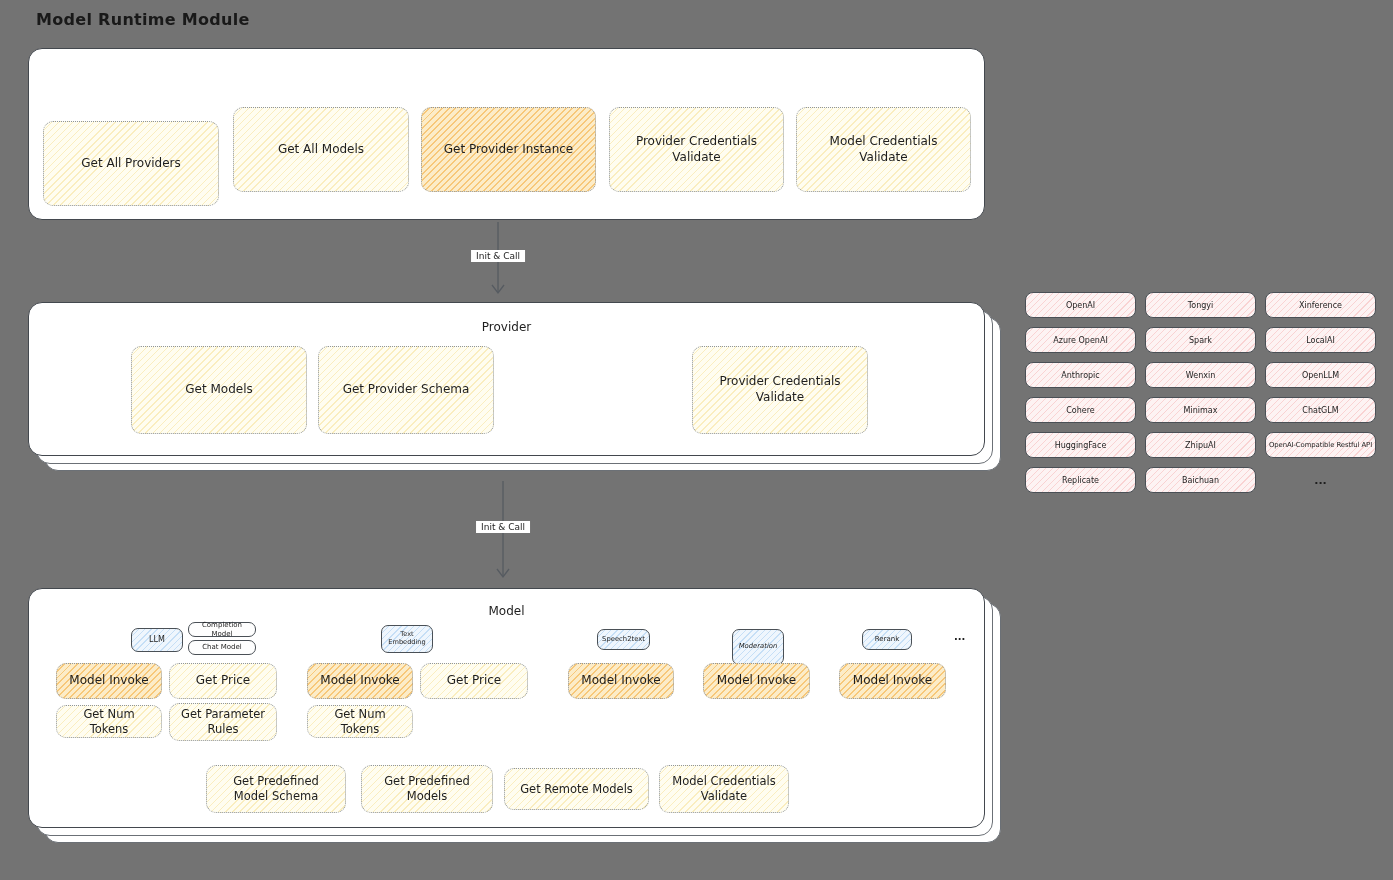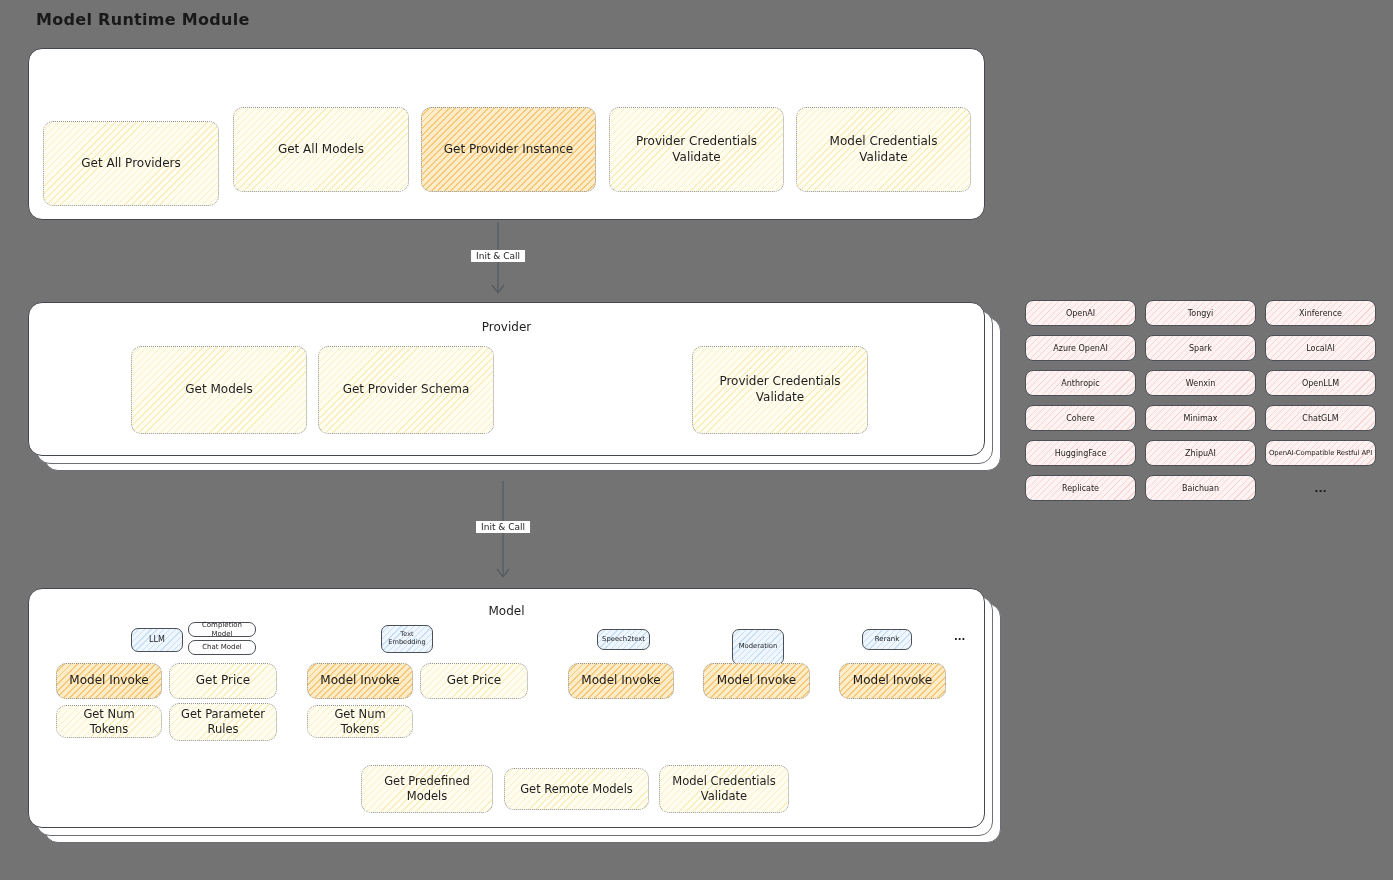--- a/index.html
+++ b/index.html
@@ -20,21 +20,21 @@
   .chip.small{font-size:6.9px;white-space:nowrap;letter-spacing:-.1px;}
   .chip.plain{border:none;background:none;font-size:11px;font-weight:bold;}
   .tab{position:absolute;border:1.3px solid #4a5056;border-radius:7px;box-sizing:border-box;
        background:repeating-linear-gradient(135deg,rgba(130,185,235,.38) 0 1px,rgba(238,246,253,0) 1px 4.4px) #eff6fd;
        display:flex;align-items:center;justify-content:center;font-size:7.5px;text-align:center;line-height:1.15;padding:1px 2px;}
   .tab.white{background:#fefefe;}
   .tabs-ellipsis{position:absolute;font-size:10px;font-weight:bold;}
   .arrow{position:absolute;}
   .arrow svg{display:block;}
   .arrow-label{position:absolute;transform:translateX(-50%);background:#fff;padding:1px 5px;font-size:9px;white-space:nowrap;}
-  .providers-grid{position:absolute;left:1025px;top:300px;display:grid;
+  .providers-grid{position:absolute;left:1025px;top:292px;display:grid;
                   grid-template-columns:repeat(3,111px);grid-auto-rows:26px;column-gap:8px;row-gap:3px;gap:9px;}
 </style>
 </head>
 <body>
 
 <div class="canvas">
 
   <div class="page-title">Model Runtime Module</div>
 
   <div class="container" style="left:28px;top:48px;width:957px;height:172px;">
@@ -94,34 +94,35 @@
   <div class="stack" style="left:44px;top:603px;width:957px;height:240px;"></div>
   <div class="stack" style="left:36px;top:596px;width:957px;height:240px;"></div>
   <div class="container" style="left:28px;top:588px;width:957px;height:240px;">
     <div class="container-title" style="top:15px;font-size:12px;">Model</div>
 
     <div class="tab" style="left:102px;top:39px;width:52px;height:24px;font-size:8px;">LLM</div>
     <div class="tab white" style="left:159px;top:33px;width:68px;height:15px;font-size:7px;">Completion Model</div>
     <div class="tab white" style="left:159px;top:51px;width:68px;height:15px;font-size:7px;">Chat Model</div>
     <div class="tab" style="left:352px;top:36px;width:52px;height:28px;font-size:6.6px;">Text Embedding</div>
     <div class="tab" style="left:568px;top:40px;width:53px;height:21px;font-size:6.8px;">Speech2text</div>
-    <div class="tab" style="left:703px;top:40px;width:52px;height:36px;font-size:6.8px;">Moderation</div>
+    <div class="tab" style="left:703px;top:40px;width:52px;height:36px;font-size:6.8px;font-style:italic;">Moderation</div>
     <div class="tab" style="left:833px;top:40px;width:50px;height:21px;font-size:7px;">Rerank</div>
     <div class="tabs-ellipsis" style="left:925px;top:42px;">...</div>
 
     <div class="fn hl" style="left:27px;top:74px;width:106px;height:36px;">Model Invoke</div>
     <div class="fn" style="left:140px;top:74px;width:108px;height:36px;">Get Price</div>
     <div class="fn hl" style="left:278px;top:74px;width:106px;height:36px;">Model Invoke</div>
     <div class="fn" style="left:391px;top:74px;width:108px;height:36px;">Get Price</div>
     <div class="fn hl" style="left:539px;top:74px;width:106px;height:36px;">Model Invoke</div>
     <div class="fn hl" style="left:674px;top:74px;width:107px;height:36px;">Model Invoke</div>
     <div class="fn hl" style="left:810px;top:74px;width:107px;height:36px;">Model Invoke</div>
 
     <div class="fn" style="left:27px;top:116px;width:106px;height:33px;font-size:11.5px;">Get Num Tokens</div>
     <div class="fn" style="left:140px;top:114px;width:108px;height:38px;font-size:11.5px;">Get Parameter Rules</div>
     <div class="fn" style="left:278px;top:116px;width:106px;height:33px;font-size:11.5px;">Get Num Tokens</div>
 
+    <div class="fn" style="left:177px;top:176px;width:140px;height:48px;font-size:11.5px;">Get Predefined Model Schema</div>
     <div class="fn" style="left:332px;top:176px;width:132px;height:48px;font-size:11.5px;">Get Predefined Models</div>
     <div class="fn" style="left:475px;top:179px;width:145px;height:42px;font-size:11.5px;">Get Remote Models</div>
     <div class="fn" style="left:630px;top:176px;width:130px;height:48px;font-size:11.5px;">Model Credentials Validate</div>
   </div>
 
 </div>
 
 </body></html>

